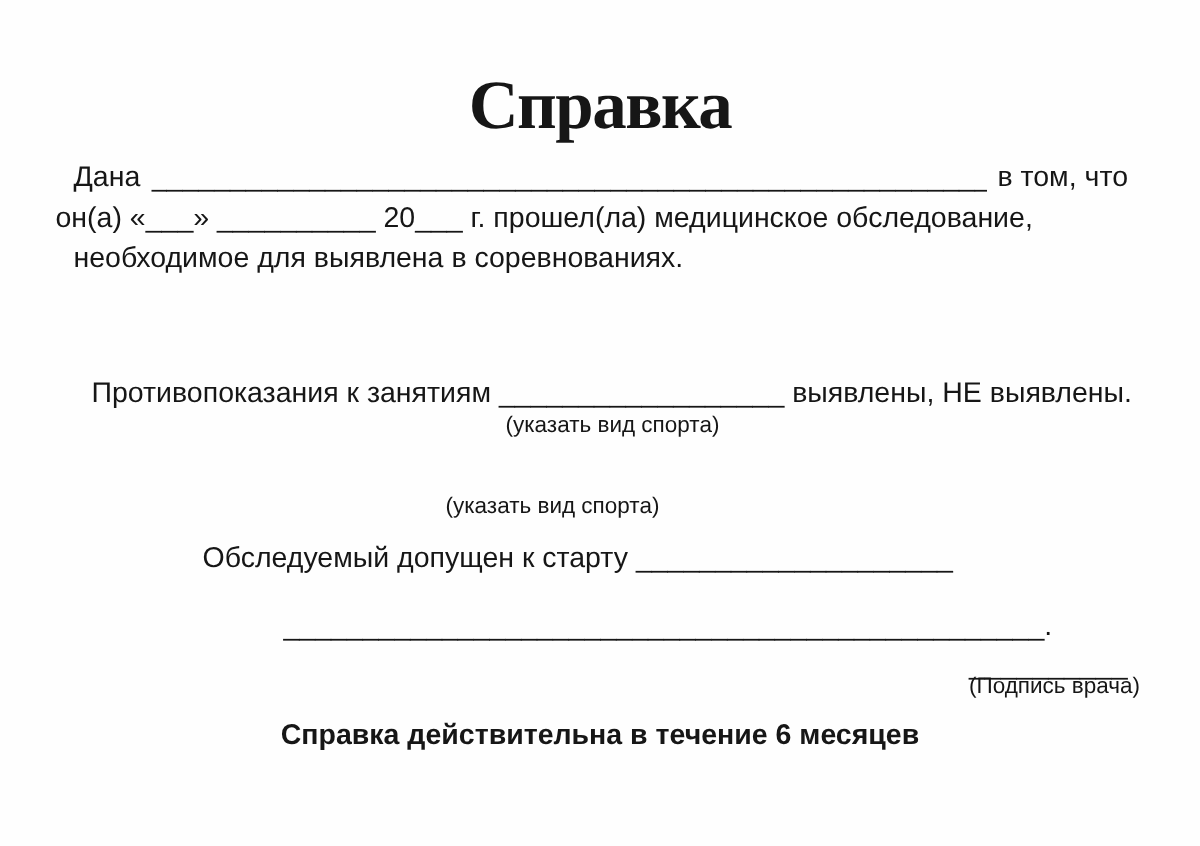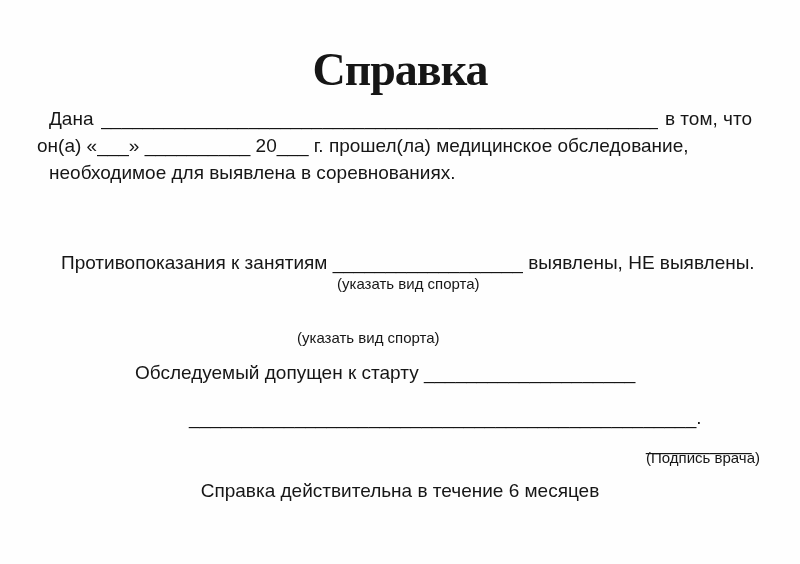--- a/index.html
+++ b/index.html
@@ -37,21 +37,21 @@
     align-items: flex-end;
   }
   .flexline .blank-grow {
     flex: 1 1 auto;
     overflow: hidden;
     margin: 0 7px;
     min-width: 0;
   }
   .blank { letter-spacing: 0; }
   .small { font-size: 15px; }
-  .centered { text-align: center; }
+  .centered { text-align: center; font-weight: bold; }
 </style>
 </head>
 <body>
 
 <div class="page">
 
   <h1 class="title">Справка</h1>
 
   <div class="line flexline" style="top:107px; left:49px; width:703px;">
     <span>Дана</span>

